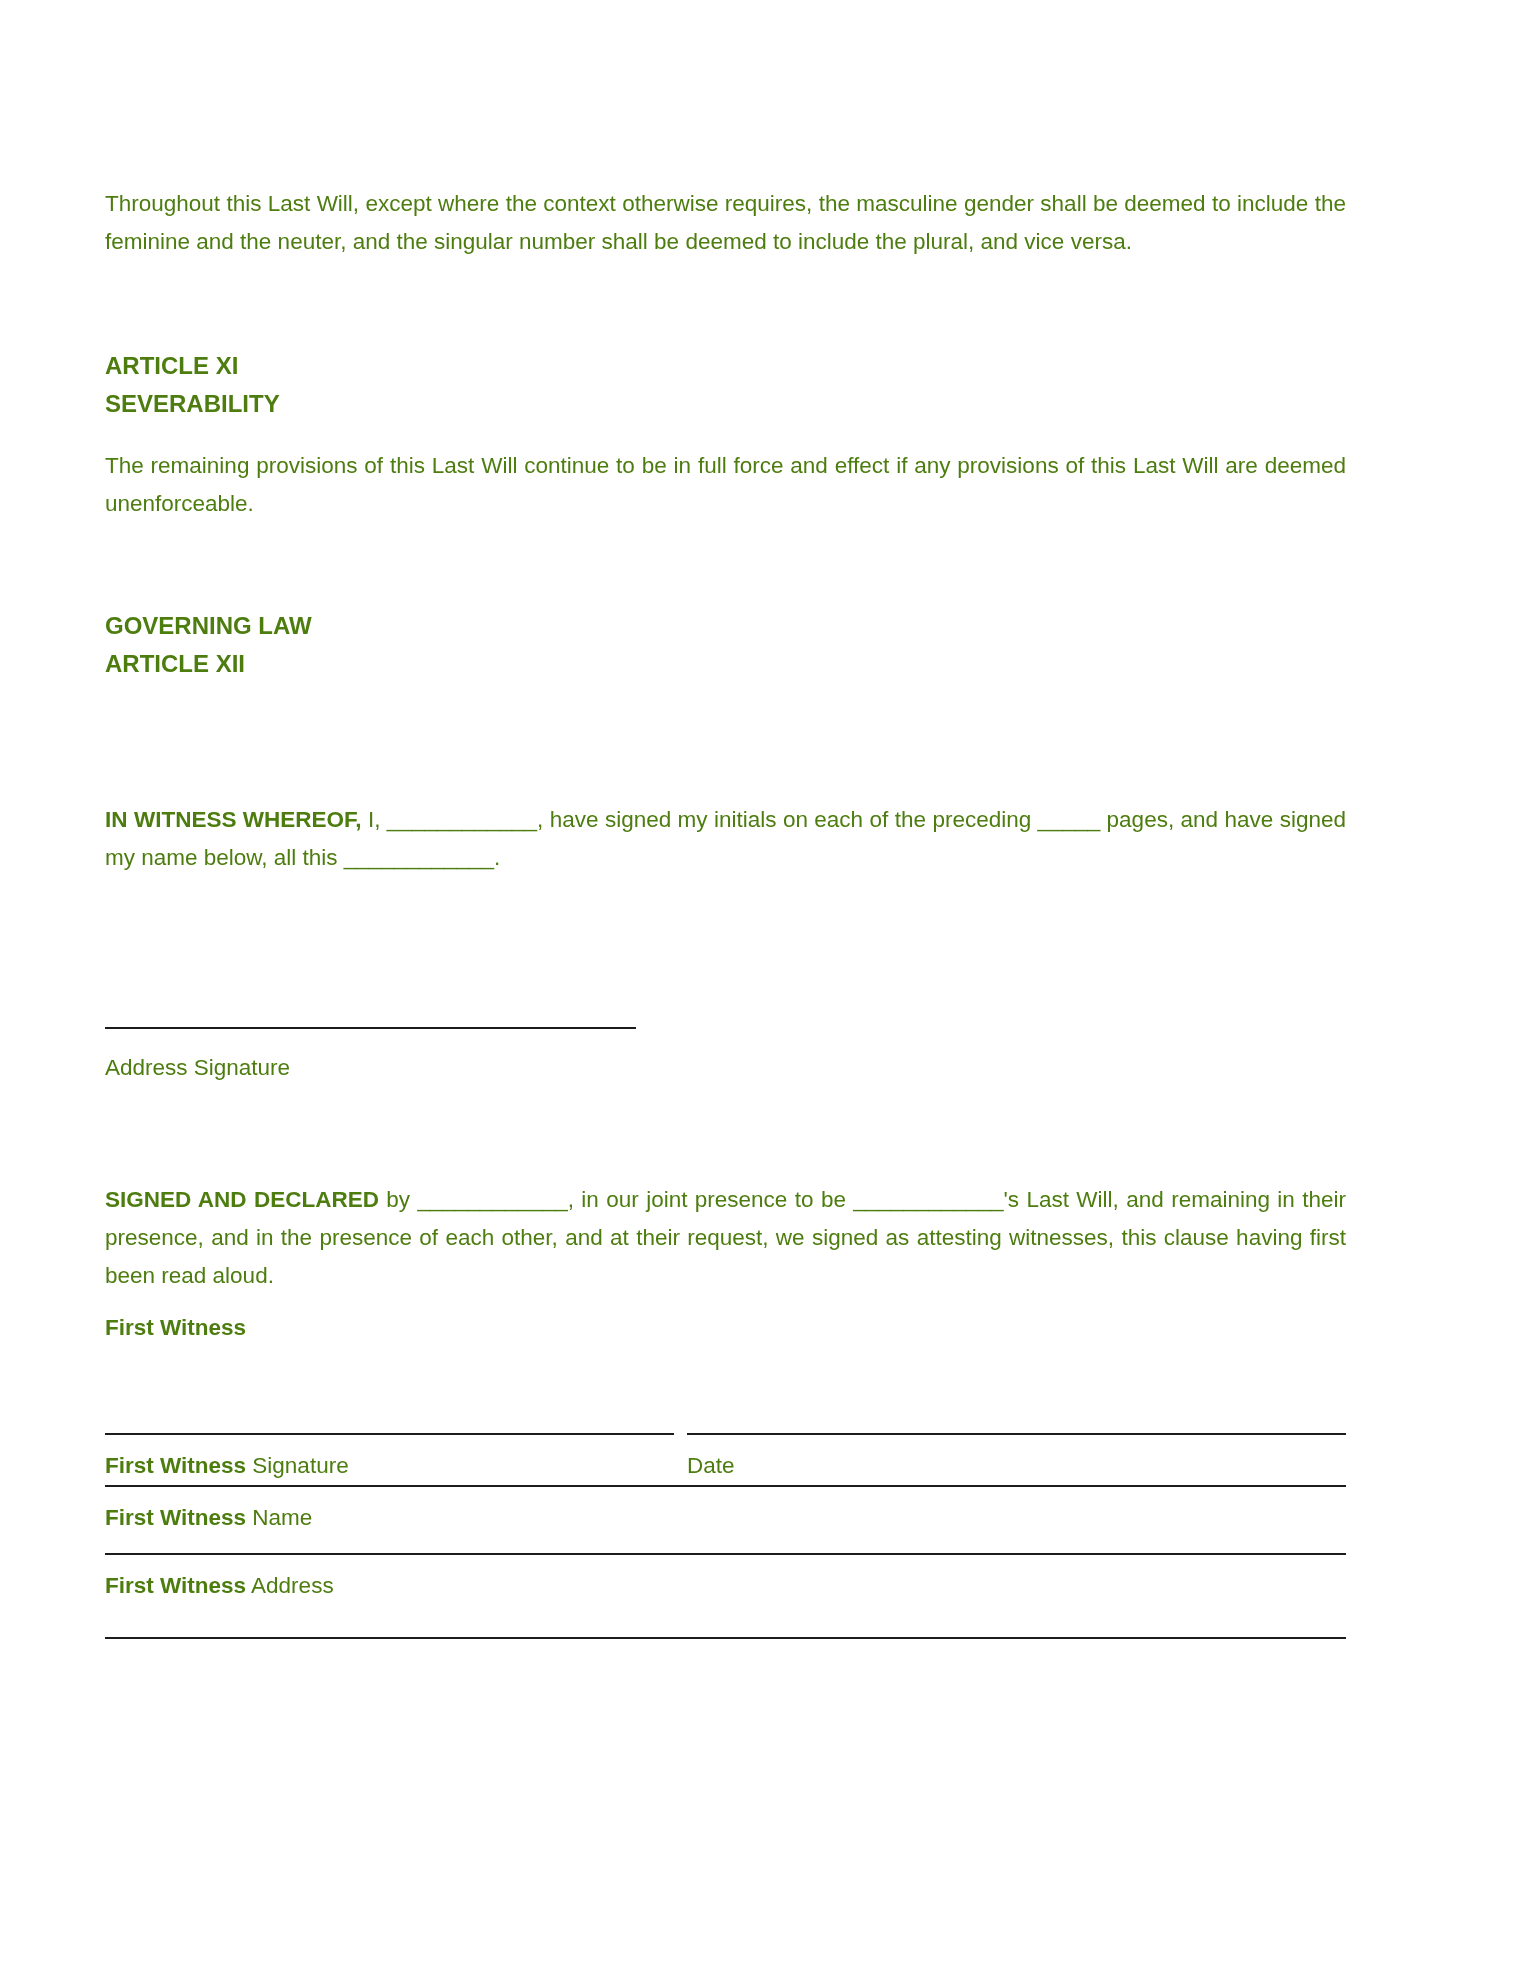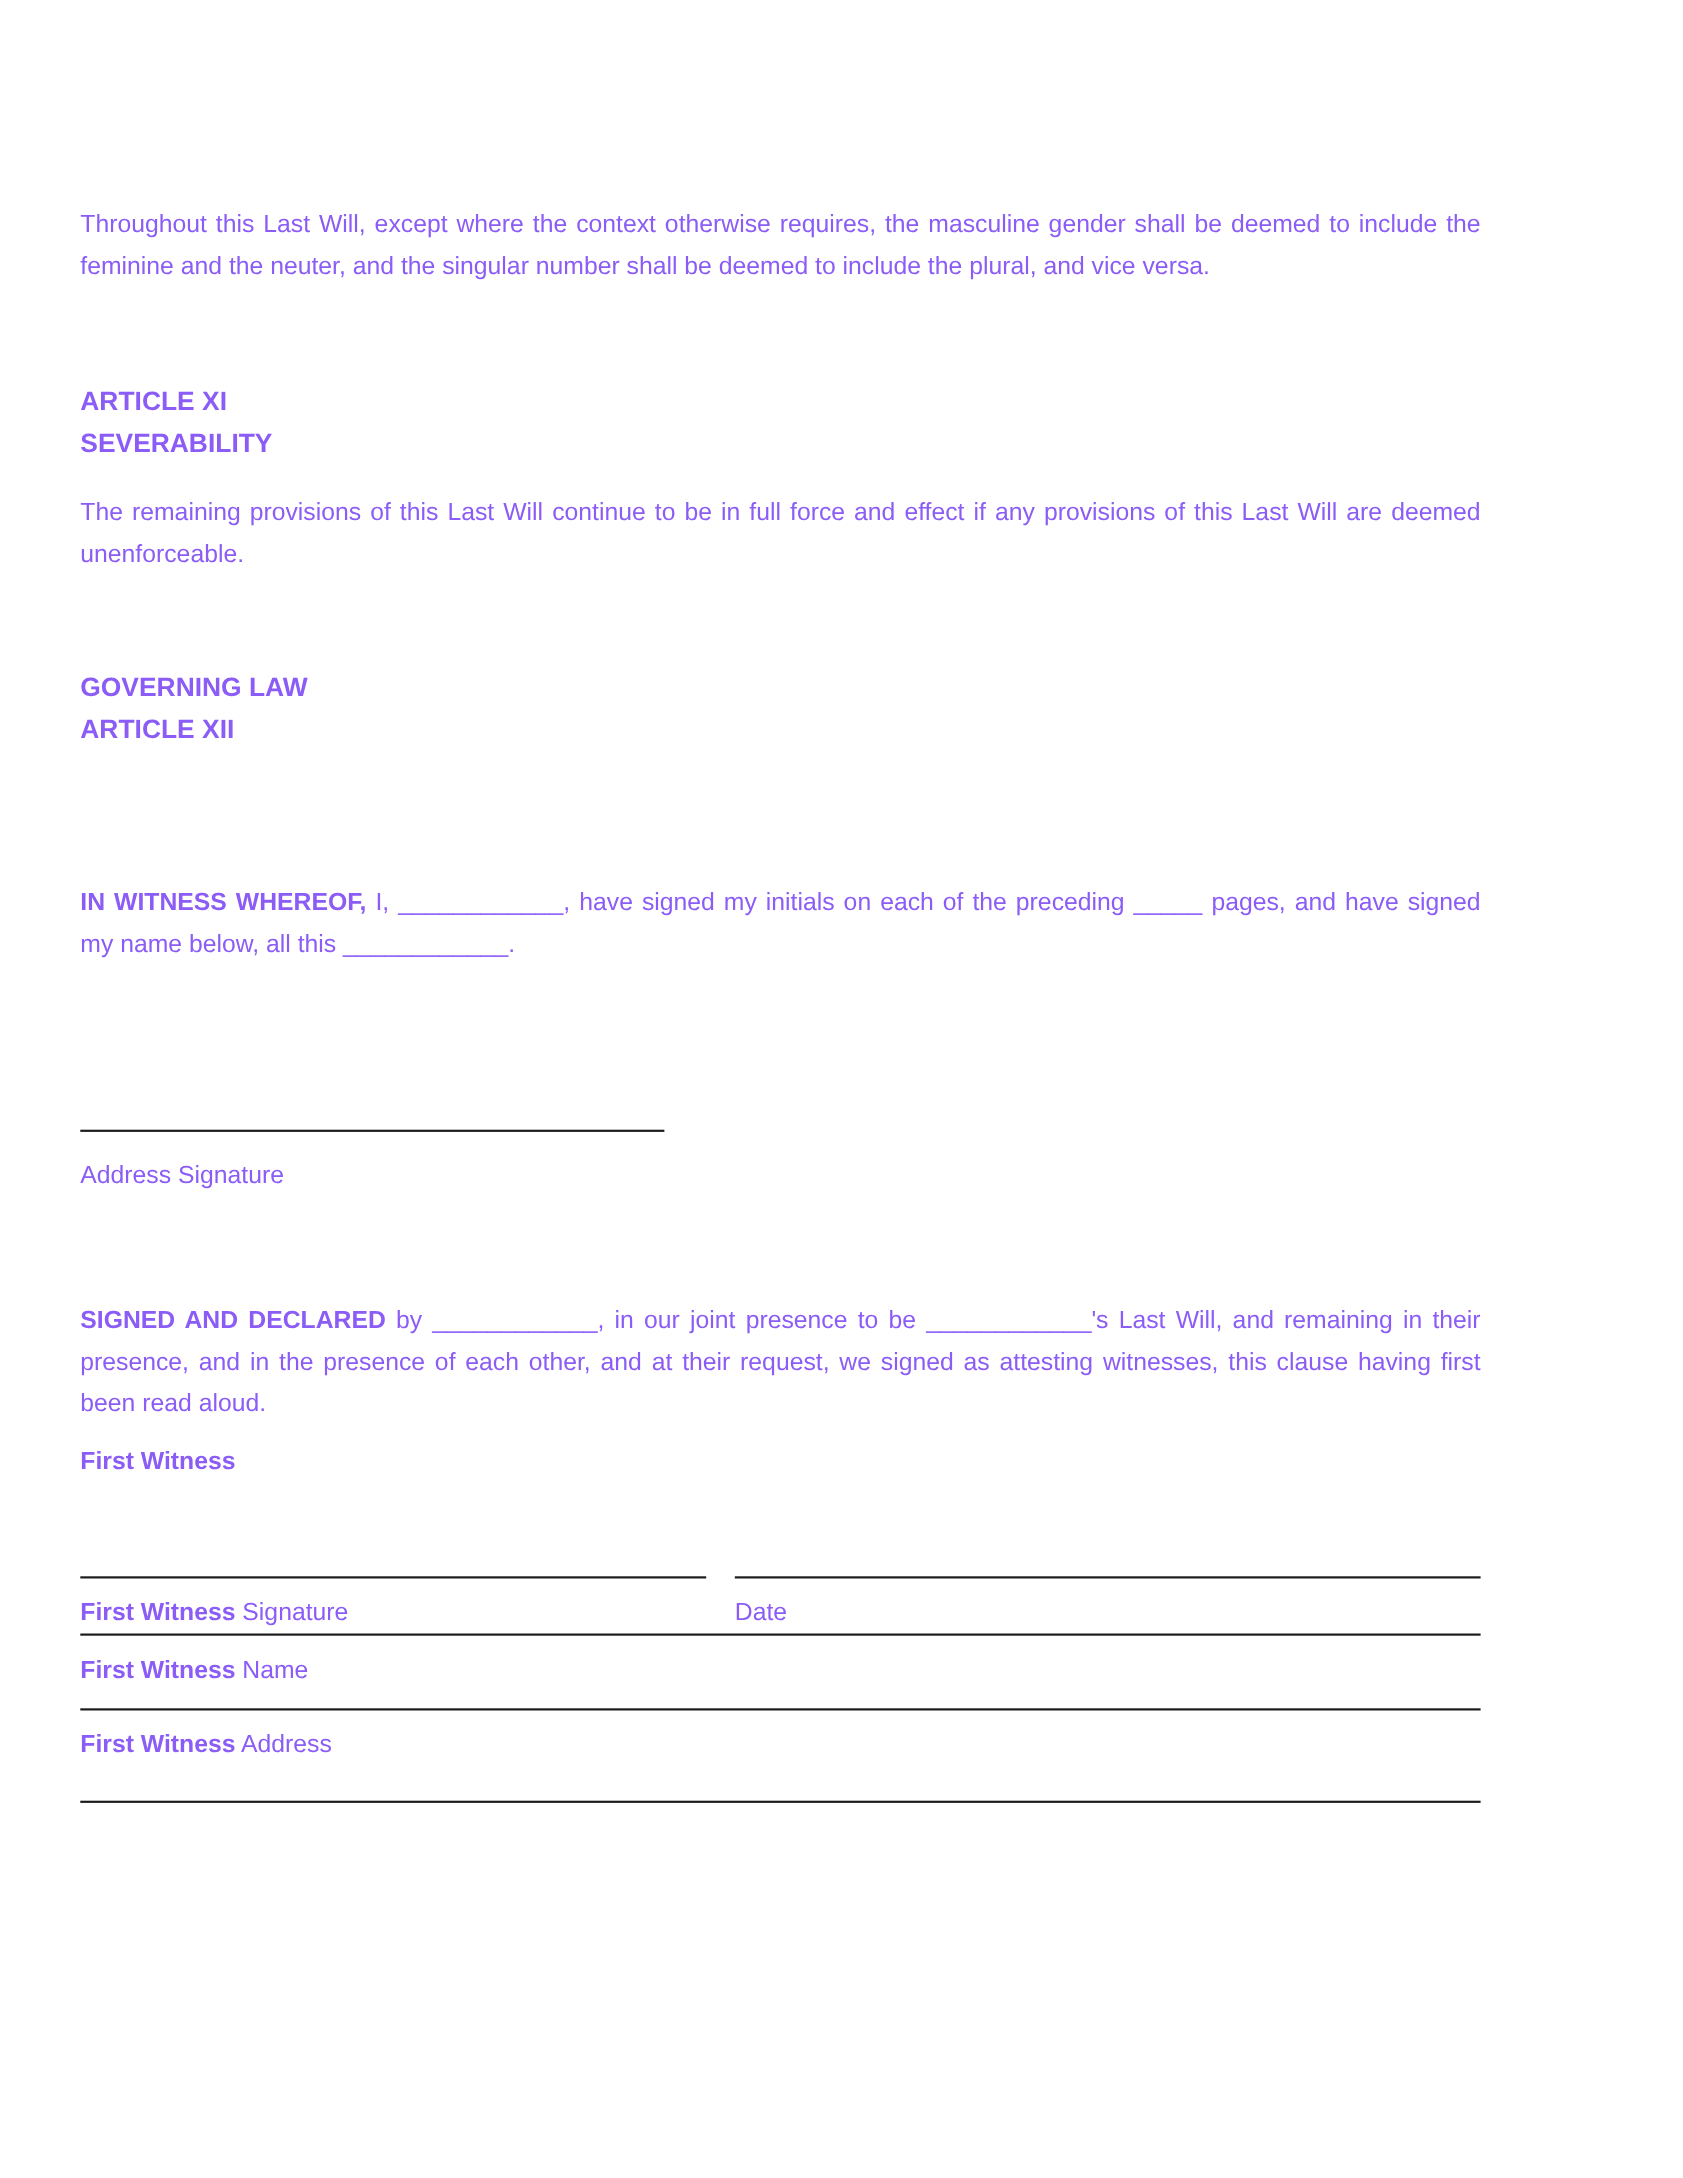--- a/index.html
+++ b/index.html
@@ -6,22 +6,22 @@
   html, body { background: #ffffff; }
   .page {
     position: relative;
     width: 1530px;
     height: 1980px;
     margin: 0 auto;
     background: #ffffff;
     font-family: "Liberation Sans", sans-serif;
     font-size: 22.5px;
     line-height: 38px;
-    color: #8b5cf6;
-    padding: 185px 184px 0 73px;
+    color: #4d7c0f;
+    padding: 185px 184px 0 105px;
     overflow: hidden;
   }
   p.body { text-align: justify; }
   .heading {
     font-weight: bold;
     font-size: 24px;
     line-height: 38px;
   }
   .mt-art-head-1 { margin-top: 86px; }
   .mt-art-body { margin-top: 24px; }
@@ -33,21 +33,21 @@
     margin-top: 150px;
     width: 531px;
     border-bottom: 2px solid #1c1c1c;
   }
   .testator-label { margin-top: 20px; }
 
   .signed-declared { margin-top: 94px; }
   .fw-heading { margin-top: 14px; font-weight: bold; }
 
   .w-row { width: 100%; }
-  .w-row-1 { margin-top: 86px; display: flex; gap: 26px; }
+  .w-row-1 { margin-top: 86px; display: flex; gap: 13px; }
   .w-cell-sig { width: 569px; }
   .w-cell-date { flex: 1; }
   .w-cell, .w-full {
     border-top: 2px solid #1c1c1c;
     padding-top: 12px;
   }
   .w-row-2 { }
   .w-row-3 { margin-top: 16px; }
   .w-rule-final {
     margin-top: 32px;

